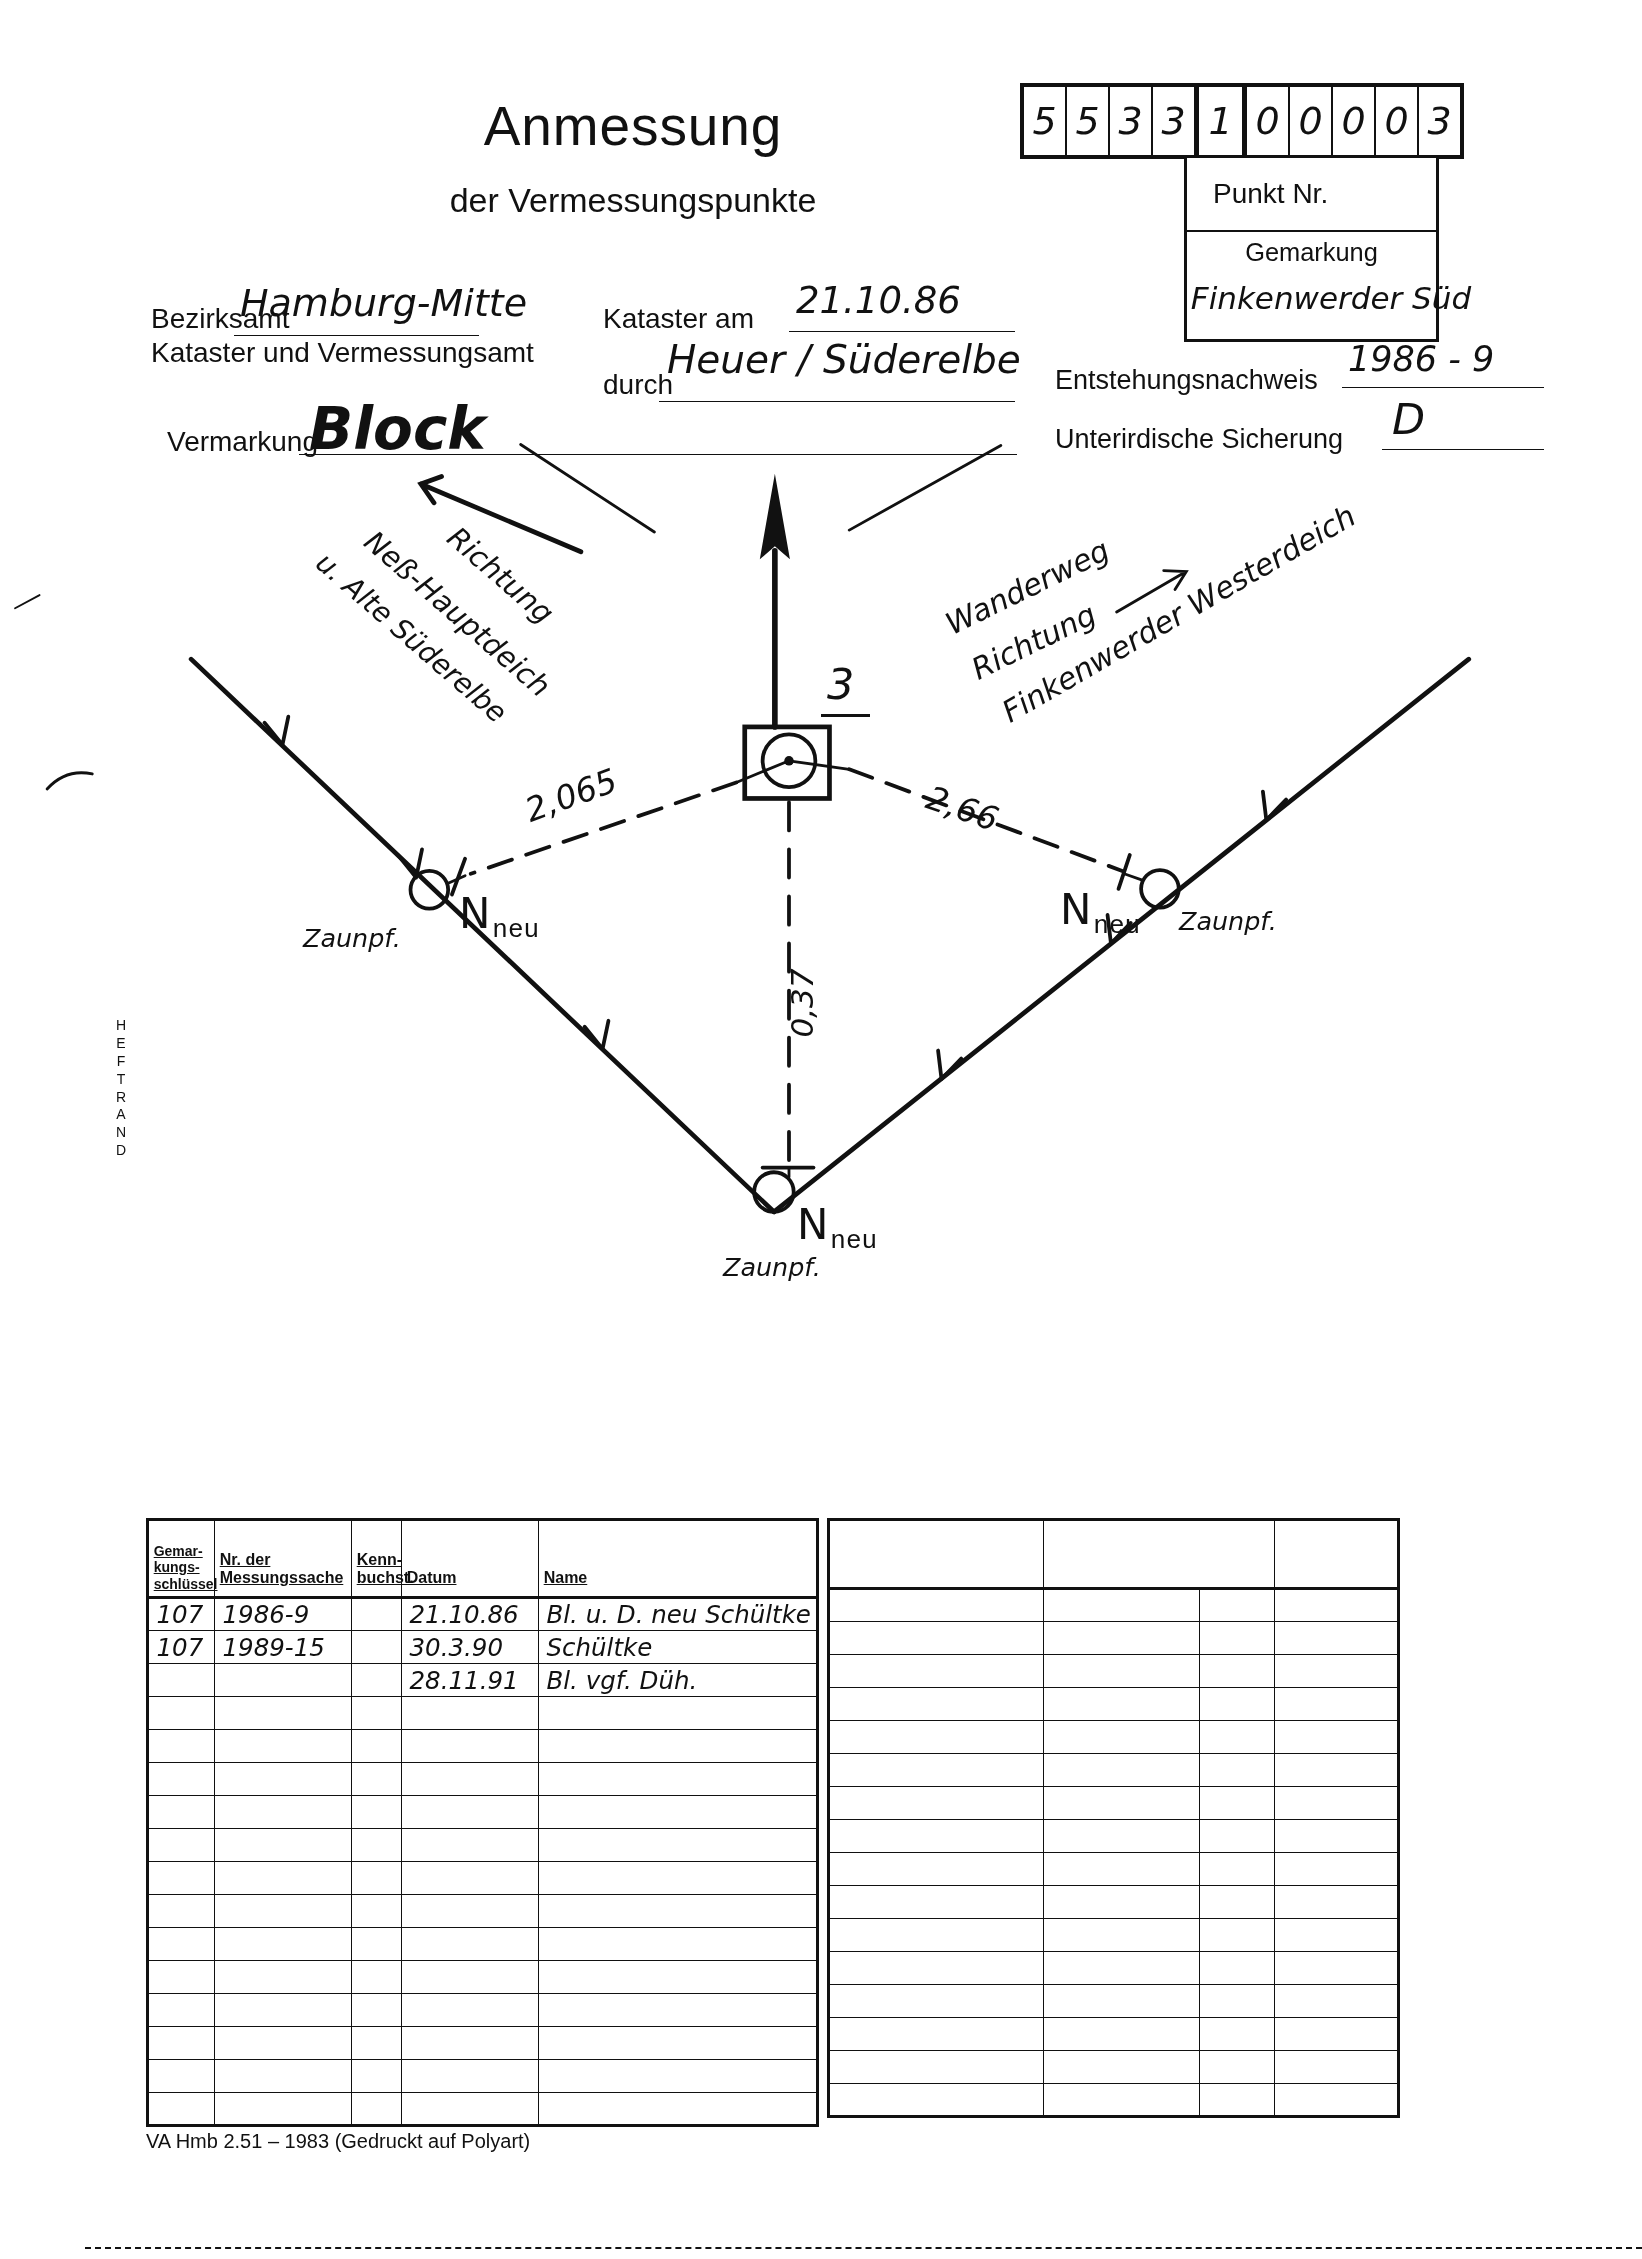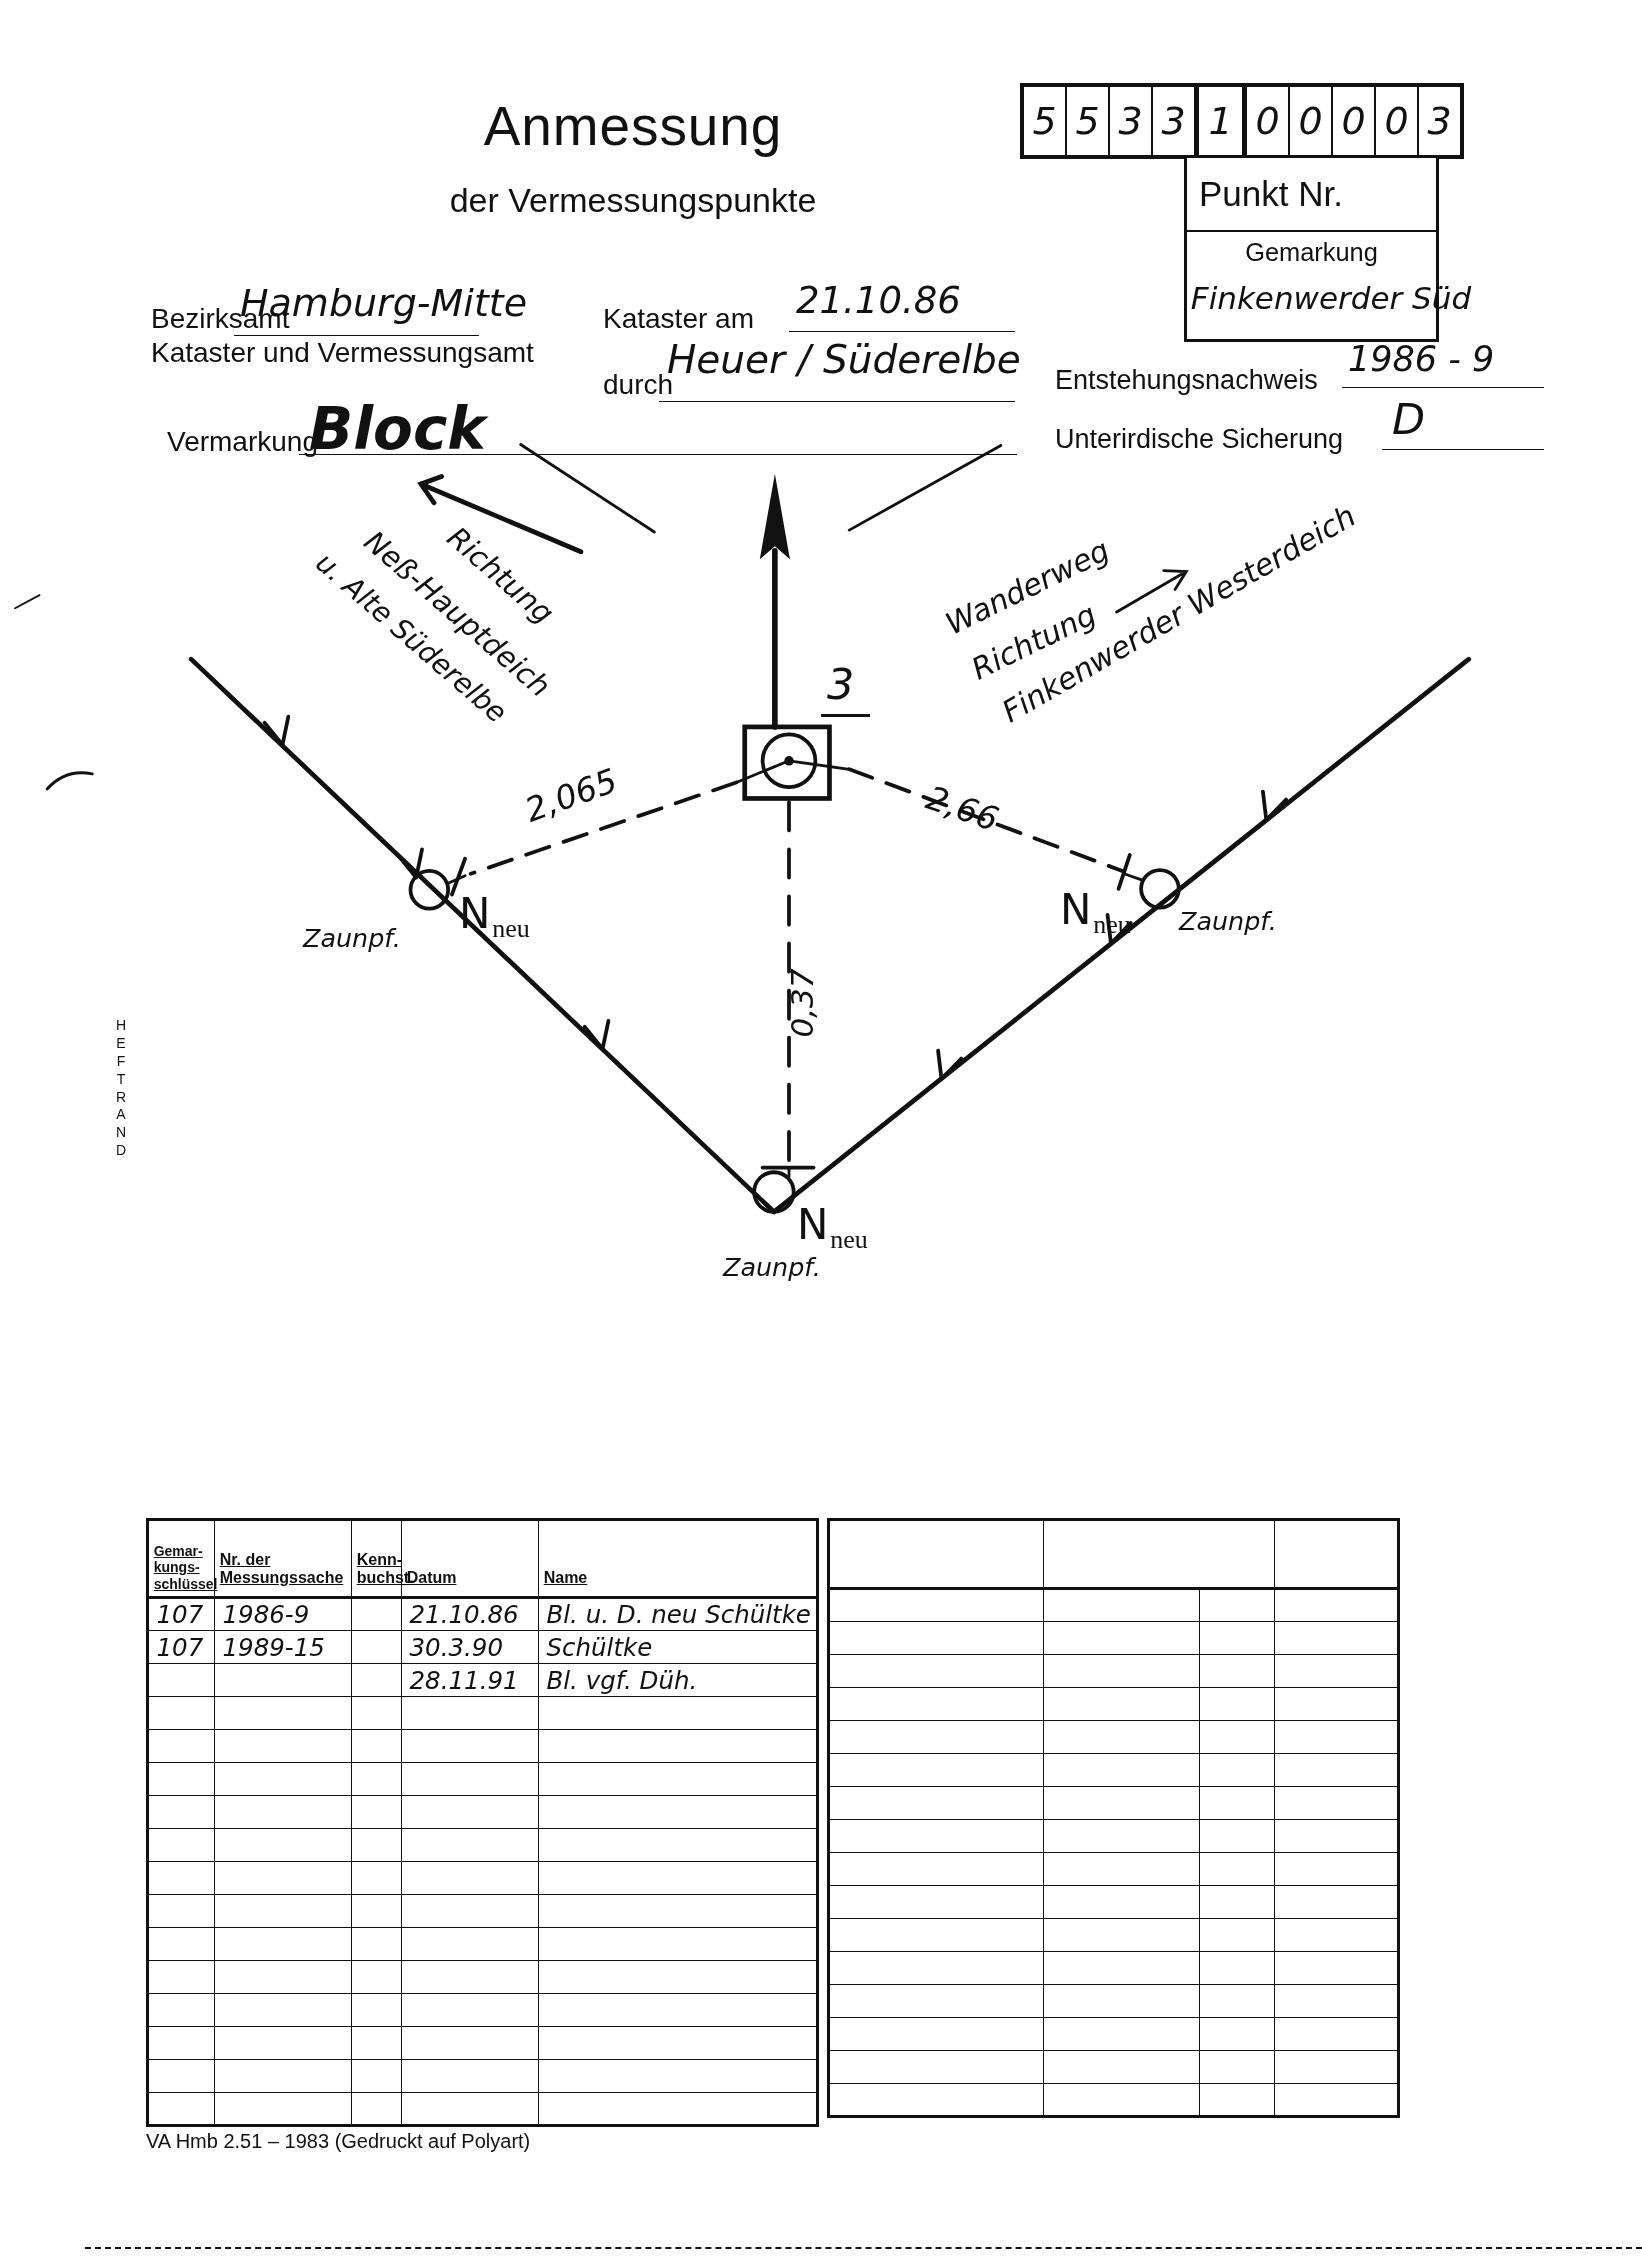--- a/index.html
+++ b/index.html
@@ -12,38 +12,38 @@
   .rot{transform-origin:0 0;}
   
   #digit-row{left:1020px;top:83px;display:flex;border:4.7px solid #111;background:#fff;}
   #digit-row .cell{width:41px;height:68px;border-right:2.8px solid #111;display:flex;
         align-items:center;justify-content:center;font-size:38px;}
   #digit-row .cell:nth-child(4){border-right:5.6px solid #111;}
   #digit-row .cell:nth-child(5){border-right:5.6px solid #111;width:43px;}
   #digit-row .cell:last-child{border-right:none;}
   
   #punkt-box{left:1184px;top:155px;width:249px;height:181px;border:3.8px solid #111;background:#fff;}
-  #punkt-title{height:72px;line-height:72px;padding-left:12px;font-size:35px;border-bottom:2.8px solid #111;}
+  #punkt-title{height:72px;line-height:72px;padding-left:26px;font-size:28px;border-bottom:2.8px solid #111;}
   #gemarkung-label{text-align:center;font-size:25.4px;padding-top:5.6px;}
   #gemarkung-value{font-size:31px;margin:13px 0 0 3.8px;}
   
   table{border-collapse:collapse;table-layout:fixed;position:absolute;}
   .ltable,.rtable{border:3.8px solid #111;}
   .ltable th,.ltable td,.rtable th,.rtable td{border:1.9px solid #111;}
   .ltable thead th,.rtable thead th{border-bottom:3.8px solid #111;height:64px;text-decoration:underline;}
   .ltable thead th{font-size:16px;font-weight:bold;white-space:pre-line;text-align:left;
         vertical-align:bottom;padding:2.8px 2.8px 8.5px 4.7px;line-height:1.15;}
   .ltable thead th:first-child{font-size:14px;padding-bottom:4.7px;}
   .ltable tbody tr,.rtable tbody tr{height:33px;}
   .ltable tbody td{font-family:"DejaVu Sans",sans-serif;font-style:italic;font-size:24.5px;
         padding:0 0 0 7.5px;vertical-align:middle;white-space:nowrap;overflow:visible;}
   .rtable tbody td{padding:0;}
   
   .nbig{font-size:42px;font-family:"DejaVu Sans",sans-serif;}
-  .nsub{font-size:26px;font-family:Liberation Serif, serif;position:relative;top:8.5px;left:1.9px;text-align:center;}
+  .nsub{font-size:26px;font-family:Liberation Mono, monospace;position:relative;top:8.5px;left:1.9px;text-align:center;}
   #heftrand{writing-mode:vertical-lr;text-orientation:upright;font-size:14px;letter-spacing:1.9px;
         font-family:"Liberation Sans",sans-serif;}
   #bottom-dash{left:85px;top:2247px;width:1557px;border-top:2.8px dashed #111;position:absolute;}
   svg{position:absolute;left:0;top:433px;}
 </style>
 </head>
 <body>
 
 <div id="page">
 

